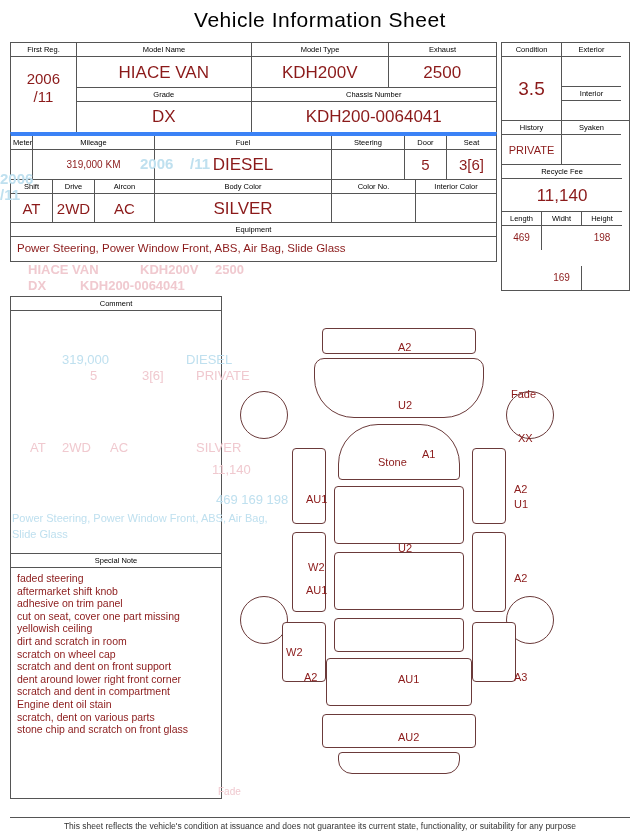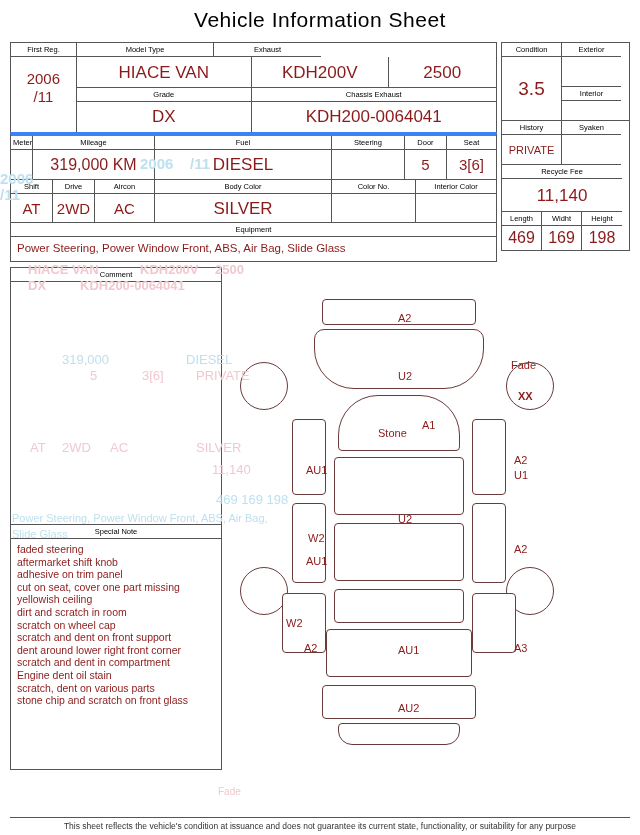--- a/index.html
+++ b/index.html
@@ -41,21 +41,21 @@
   .val {
     font-size: 15px;
     color: #8b1a1a;
     text-align: center;
     line-height: 20px;
     padding: 1px 2px;
     white-space: nowrap;
     overflow: hidden;
   }
   .val.small { font-size: 11px; }
-  .val.med { font-size: 16px; }
+  .val.med { font-size: 10px; }
   .val.big { font-size: 17px; }
 
   
   .top-wrap { display: flex; gap: 0; }
   .left-block { width: 487px; }
   .right-block { width: 144px; margin-left: 4px; }
 
   .row { display: flex; }
   .cell { border-right: 1px solid #555; border-bottom: 1px solid #555; }
   .cell:last-child { border-right: none; }
@@ -184,40 +184,41 @@
   <div class="title">Vehicle Information Sheet</div>
 
   <div class="top-wrap">
 
     <div class="left-block">
 
       <div class="tbl">
 
         <div class="row">
           <div class="cell w-firstreg hdr">First Reg.</div>
+          <div class="cell w-model hdr">Model Name</div>
           <div class="cell w-type hdr">Model Type</div>
           <div class="cell w-exh hdr">Exhaust</div>
         </div>
 
         <div class="row">
           <div class="cell w-firstreg" style="border-bottom:none;">
             <div class="two-line-left" style="height:62px;">
               <div class="firstreg-val">2006</div>
               <div class="firstreg-val">/11</div>
             </div>
           </div>
           <div style="width:421px;">
             <div class="row">
               <div class="cell w-model val big" style="height:31px;line-height:29px;">HIACE VAN</div>
               <div class="cell w-type val big" style="height:31px;line-height:29px;">KDH200V</div>
               <div class="cell w-exh val big" style="height:31px;line-height:29px;">2500</div>
             </div>
             <div class="row">
               <div class="cell w-model hdr">Grade</div>
-              <div class="cell w-type hdr" style="width:244px;">Chassis Exhaust</div>
+              <div class="cell w-type hdr" style="width:244px;">Chassis Number</div>
             </div>
             <div class="row">
               <div class="cell w-model val big" style="height:30px;line-height:28px;border-bottom:none;">DX</div>
               <div class="cell w-type val big" style="width:244px;height:30px;line-height:28px;border-bottom:none;">KDH200-0064041</div>
             </div>
           </div>
         </div>
       </div>
 
       <div class="tbl" style="border-top:4px solid #3b82f6;">
@@ -294,21 +295,21 @@
         <div class="rb-row">
           <div class="val big w-full" style="height:33px;line-height:31px;border-bottom:1px solid #555;">11,140</div>
         </div>
         <div class="rb-row">
           <div class="rb-c w-len hdr">Length</div>
           <div class="rb-c w-wid hdr">Widht</div>
           <div class="rb-c w-hei hdr">Height</div>
         </div>
         <div class="rb-row">
           <div class="rb-c w-len val med" style="height:24px;line-height:22px;">469</div>
-          <div class="rb-c w-wid val med" style="height:24px;line-height:22px;">169</div>
+          <div class="rb-c w-wid val med" style="height:24px;line-height:22px;margin-top:40px;">169</div>
           <div class="rb-c w-hei val med" style="height:24px;line-height:22px;">198</div>
         </div>
       </div>
     </div>
   </div>
 
   <div class="lower">
 
     <div class="comment-col">
       <div class="panel">
@@ -360,21 +361,21 @@
         <div class="seg" style="left:108px; top:256px; width:130px; height:58px;"></div>
         <div class="seg" style="left:108px; top:322px; width:130px; height:34px;"></div>
 
         <div class="seg" style="left:100px; top:362px; width:146px; height:48px;"></div>
         <div class="seg" style="left:96px; top:418px; width:154px; height:34px;"></div>
         <div class="seg" style="left:112px; top:456px; width:122px; height:22px; border-radius:4px 4px 14px 14px;"></div>
 
       <div class="mark" style="left: 172px; top: 45px;">A2</div>
           <div class="mark" style="left: 172px; top: 103px;">U2</div>
           <div class="mark" style="left: 285px; top: 92px;">Fade</div>
-          <div class="mark" style="left: 292px; top: 123px; font-weight: bold;">XX</div>
+          <div class="mark" style="left: 292px; top: 136px;">XX</div>
           <div class="mark" style="left: 196px; top: 152px; text-align: right;">A1</div>
           <div class="mark" style="left: 152px; top: 160px;">Stone</div>
           <div class="mark" style="left: 288px; top: 187px;">A2</div>
           <div class="mark" style="left: 288px; top: 202px;">U1</div>
           <div class="mark" style="left: 80px; top: 197px;">AU1</div>
           <div class="mark" style="left: 172px; top: 246px;">U2</div>
           <div class="mark" style="left: 82px; top: 265px;">W2</div>
           <div class="mark" style="left: 80px; top: 288px;">AU1</div>
           <div class="mark" style="left: 288px; top: 276px;">A2</div>
           <div class="mark" style="left: 60px; top: 350px;">W2</div>

